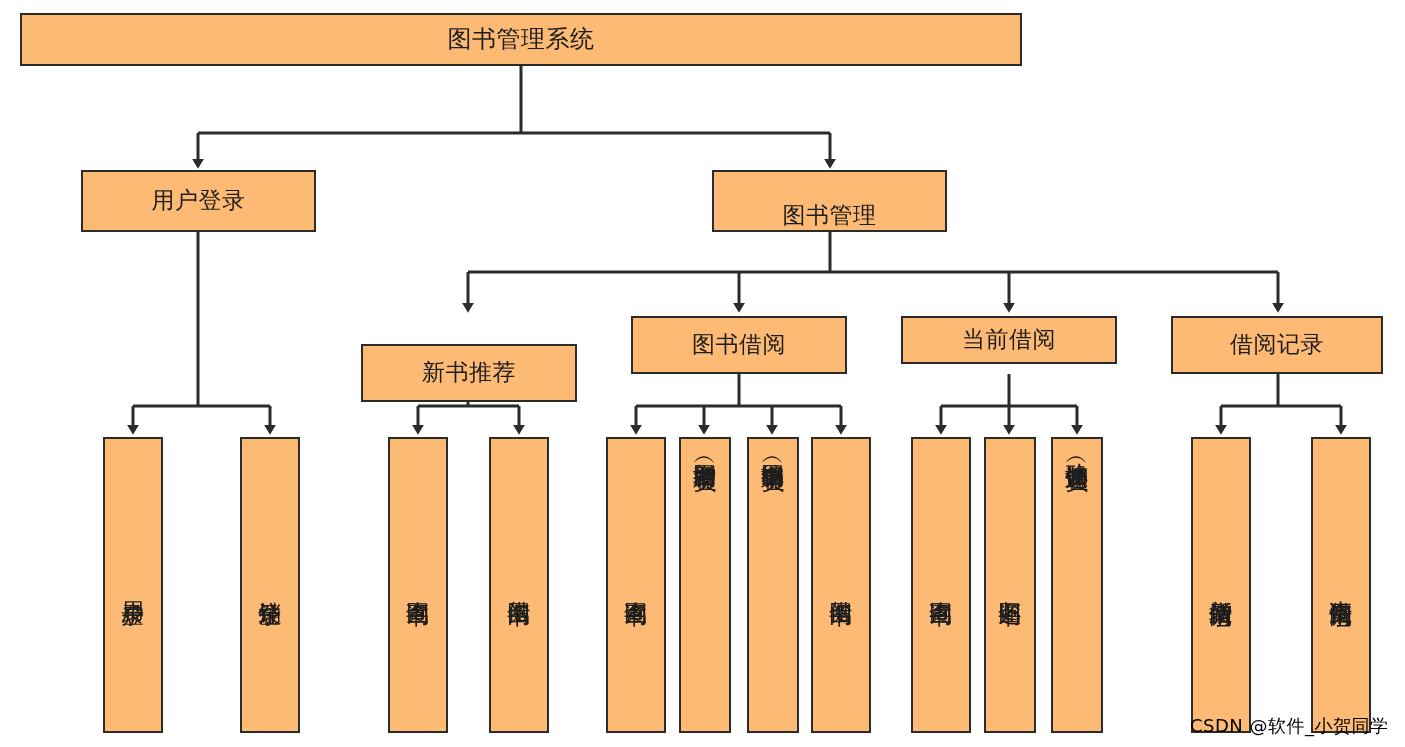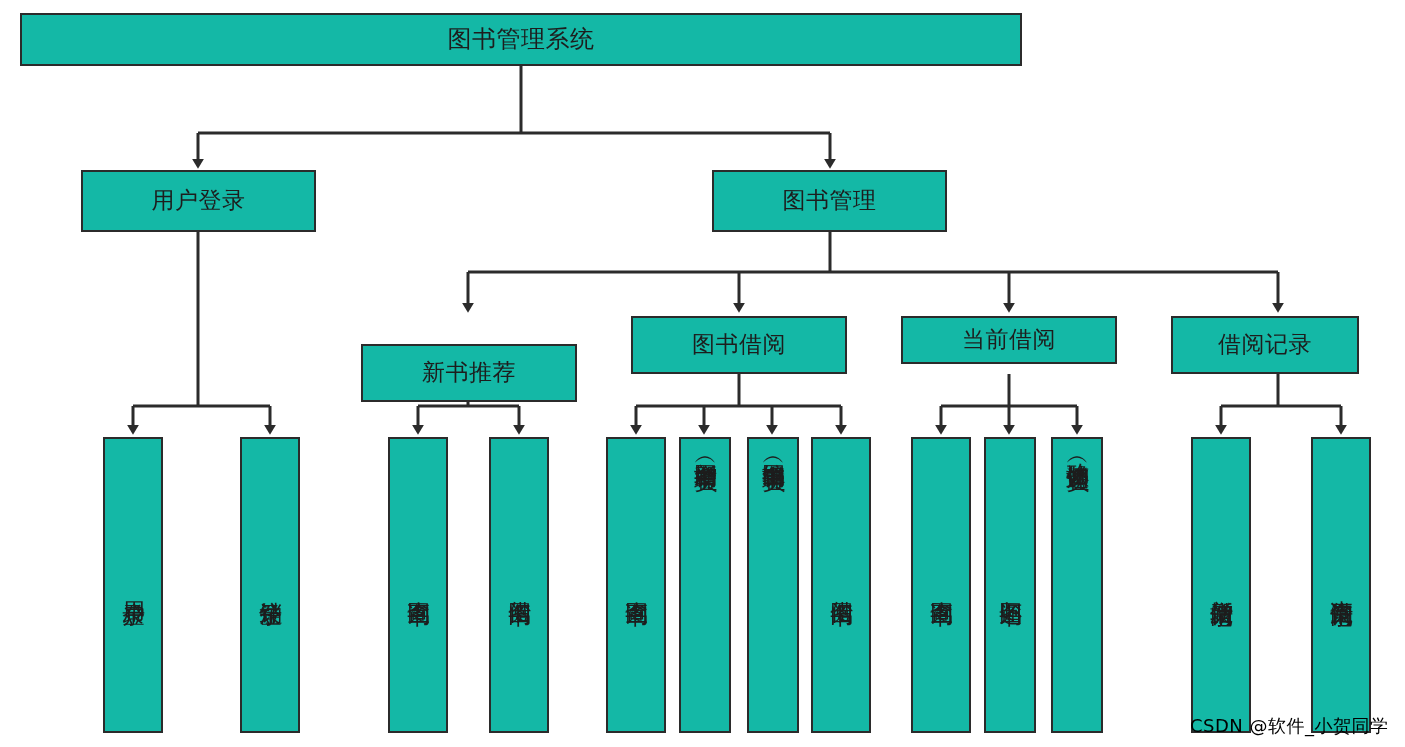--- a/index.html
+++ b/index.html
@@ -22,28 +22,27 @@
     position: absolute;
     left: 0;
     top: 0;
     width: 1405px;
     height: 747px;
     pointer-events: none;
   }
   .node {
     position: absolute;
     box-sizing: border-box;
-    background: #14b8a6;
+    background: #fdba74;
     border: 2px solid #2b2b2b;
     display: flex;
     align-items: center;
     justify-content: center;
     color: #1d1d1d;
     z-index: 2;
-    font-family: Liberation Serif, serif;
   }
   .node .label {
     display: block;
     text-align: center;
     line-height: 1.28;
     letter-spacing: 0.5px;
   }
   
   .node.h .label {
     writing-mode: horizontal-tb;
@@ -136,34 +135,34 @@
     </g>
   </svg>
 
   <div class="node h root" style="left:20px; top:13px; width:1002px; height:53px;">
     <span class="label">图书管理系统</span>
   </div>
 
   <div class="node h" style="left:81px; top:170px; width:235px; height:62px;">
     <span class="label">用户登录</span>
   </div>
-  <div class="node h" style="left:712px; top:170px; width:235px; height:62px;">
+  <div class="node h" style="left:712px; top:170px; width:235px; height:62px;align-items:flex-end;">
     <span class="label">图书管理</span>
   </div>
 
   <div class="node h" style="left:361px; top:316px; width:216px; height:58px;margin-top:28px;">
     <span class="label">新书推荐</span>
   </div>
   <div class="node h" style="left:631px; top:316px; width:216px; height:58px;">
     <span class="label">图书借阅</span>
   </div>
   <div class="node h" style="left:901px; top:316px; width:216px; height:48px;">
     <span class="label">当前借阅</span>
   </div>
-  <div class="node h" style="left:1171px; top:316px; width:188px; height:58px;">
+  <div class="node h" style="left:1171px; top:316px; width:212px; height:58px;">
     <span class="label">借阅记录</span>
   </div>
 
   <div class="node v center" style="left:103px; top:437px; width:60px; height:296px;">
     <span class="label">用户登录</span>
   </div>
   <div class="node v center" style="left:240px; top:437px; width:60px; height:296px;">
     <span class="label">注销登录</span>
   </div>
 

